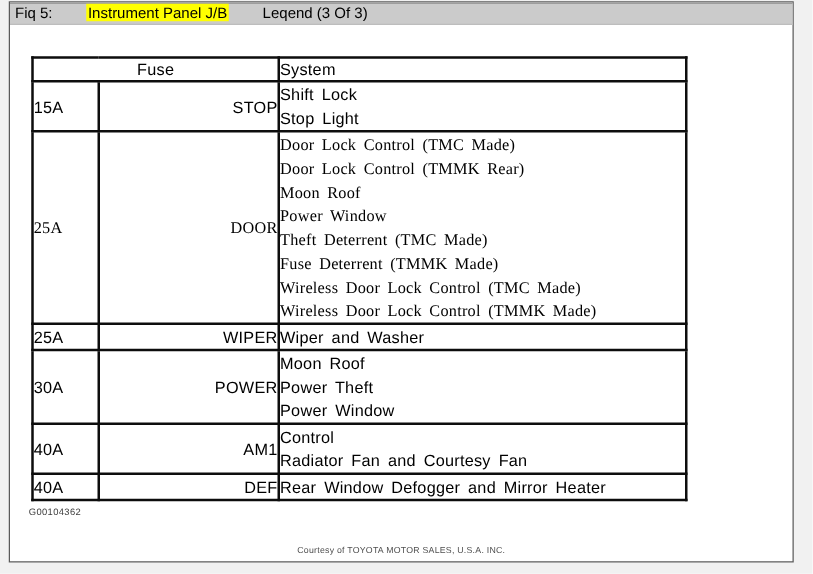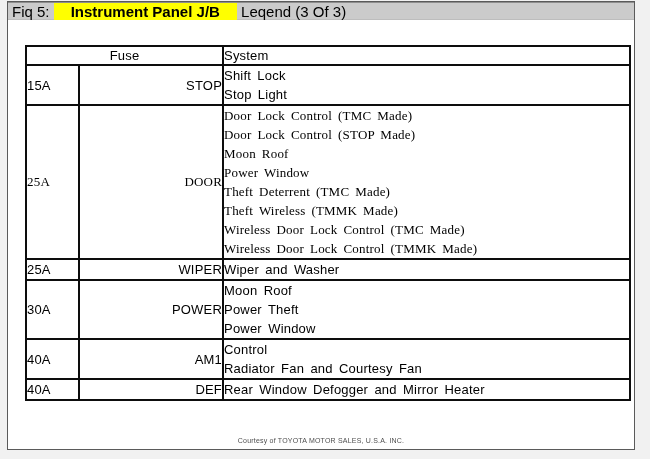--- a/index.html
+++ b/index.html
@@ -18,32 +18,32 @@
     border:1px solid #5a5a5a;
     box-sizing:border-box;
   }
   .titlebar{
     height:16px;
     background:#cbcbcb;
     border-top:1px solid #8e8e8e;
     border-bottom:1px solid #bdbdbd;
     display:flex;align-items:flex-start;
     padding-left:4px;
-    font-size:15px;
+    font-size:12px;
     color:#000;
     white-space:pre;
+    gap:24px;
   }
   .titlebar .hl{
     background:#ffff00;
-    padding:0 17px;
-    font-weight:bold;
+    padding:0 1px;
   }
   table.fuse-table{
     margin:25px 0 0 17px;
-    width:606px;
+    width:525px;
     border-collapse:collapse;
     table-layout:fixed;
     font-size:13px;
     color:#000;
     letter-spacing:0.2px;
     word-spacing:2.5px;
     border-radius:22px;
   }
   table.fuse-table td{
     border:2px solid #0d0d0d;
@@ -107,25 +107,25 @@
           <div class="sys-line">Shift Lock</div>
           <div class="sys-line">Stop Light</div>
         </td>
       </tr>
 
       <tr class="r-door">
         <td class="amp">25A</td>
         <td class="name">DOOR</td>
         <td class="system">
           <div class="sys-line">Door Lock Control (TMC Made)</div>
-          <div class="sys-line">Door Lock Control (STOP Made)</div>
+          <div class="sys-line">Door Lock Control (TMMK Rear)</div>
           <div class="sys-line">Moon Roof</div>
           <div class="sys-line">Power Window</div>
           <div class="sys-line">Theft Deterrent (TMC Made)</div>
-          <div class="sys-line">Theft Wireless (TMMK Made)</div>
+          <div class="sys-line">Fuse Deterrent (TMMK Made)</div>
           <div class="sys-line">Wireless Door Lock Control (TMC Made)</div>
           <div class="sys-line">Wireless Door Lock Control (TMMK Made)</div>
         </td>
       </tr>
 
       <tr class="r-wiper">
         <td class="amp">25A</td>
         <td class="name">WIPER</td>
         <td class="system">
           <div class="sys-line">Wiper and Washer</div>
@@ -154,16 +154,17 @@
       <tr class="r-def">
         <td class="amp">40A</td>
         <td class="name">DEF</td>
         <td class="system">
           <div class="sys-line">Rear Window Defogger and Mirror Heater</div>
         </td>
       </tr>
     </tbody>
   </table>
 
+  <div class="figure-id">G00104362</div>
 
   <div class="courtesy">Courtesy of TOYOTA MOTOR SALES, U.S.A. INC.</div>
 
 </div>
 
 </body></html>

